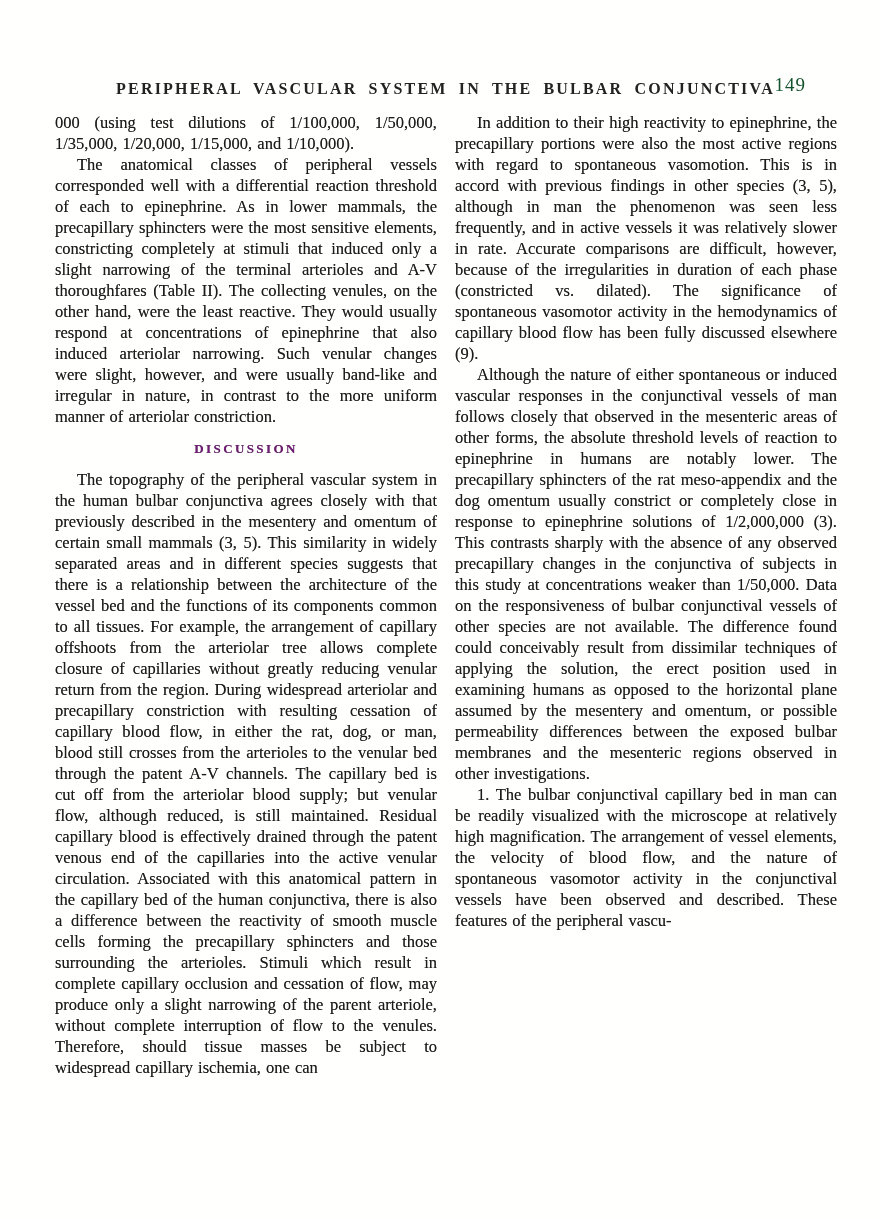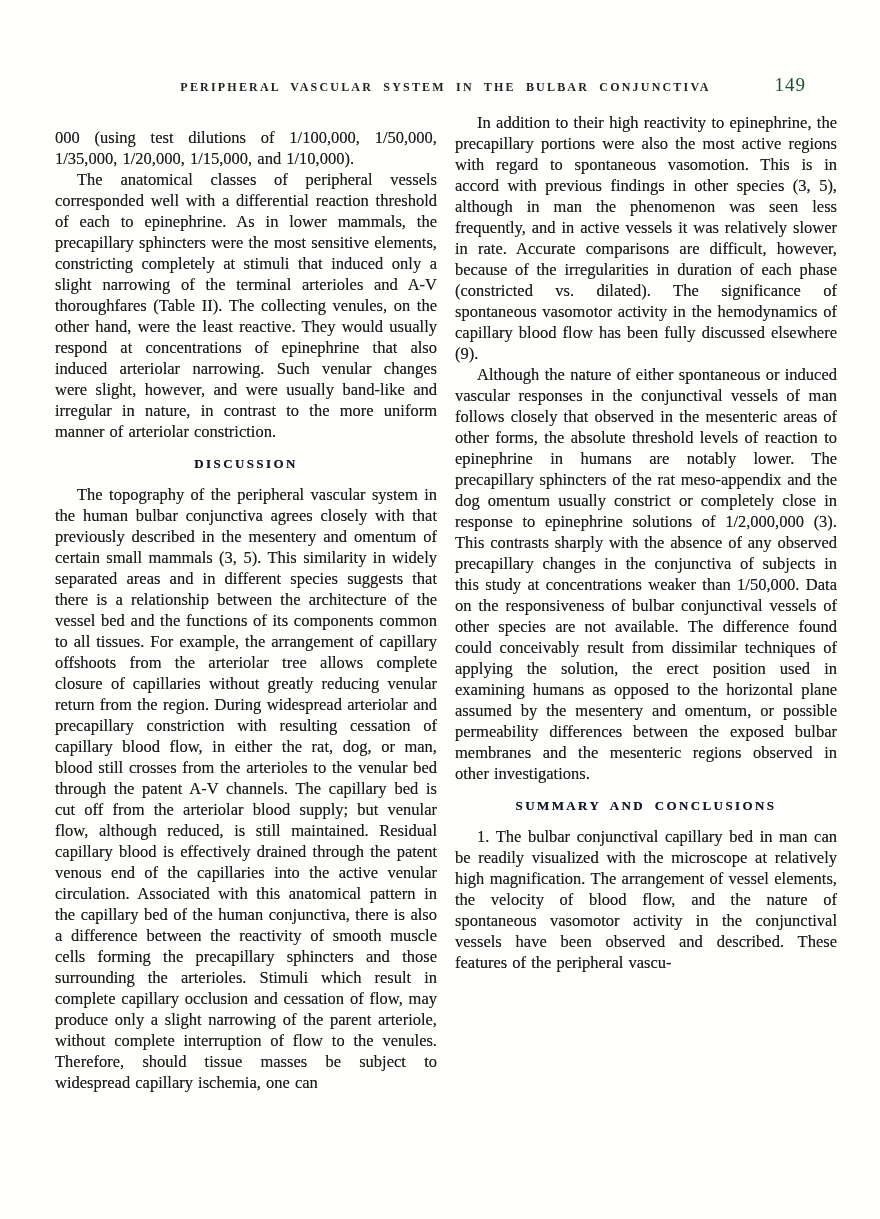--- a/index.html
+++ b/index.html
@@ -12,21 +12,21 @@
     color: #1b1b1b;
     overflow: hidden;
     margin: 0 auto;
   }
   .running-head {
     position: absolute;
     top: 80px;
     left: 55px;
     right: 44px;
     text-align: center;
-    font-size: 12px;
+    font-size: 16px;
     letter-spacing: 2.2px;
     word-spacing: 5px;
     font-weight: bold;
     color: #222;
   }
   .page-num {
     position: absolute;
     top: 74px;
     right: 74px;
     font-size: 19px;
@@ -45,30 +45,30 @@
     font-size: 16.5px;
     line-height: 21px;
     text-align: justify;
     text-shadow: 0 0 0.4px rgba(10,10,10,0.55);
     word-spacing: 0.06em;
   }
   .col p {
     margin: 0;
     text-indent: 22px;
   }
-  .col p.no-indent { text-indent: 0; margin-top: 15px; }
+  .col p.no-indent { text-indent: 0; }
   .section-heading {
     font-size: 13px;
     font-weight: bold;
     letter-spacing: 2.4px;
     word-spacing: 4px;
     text-align: center;
     margin: 11px 0 10px 0;
     text-indent: 0 !important;
-    color: #0f172a;
+    color: #701a75;
   }
 </style>
 </head>
 <body>
 
 <div class="page">
 
   <div class="running-head">PERIPHERAL VASCULAR SYSTEM IN THE BULBAR CONJUNCTIVA</div>
 
   <div class="page-num">149</div>
@@ -78,18 +78,17 @@
     <div class="col">
       <p class="no-indent">000 (using test dilutions of 1/100,000, 1/50,000, 1/35,000, 1/20,000, 1/15,000, and 1/10,000).</p>
       <p>The anatomical classes of peripheral vessels corresponded well with a differential reaction threshold of each to epinephrine.  As in lower mammals, the precapillary sphincters were the most sensitive elements, constricting completely at stimuli that induced only a slight narrowing of the terminal arterioles and A-V thoroughfares (Table II).  The collecting venules, on the other hand, were the least reactive.  They would usually respond at concentrations of epinephrine that also induced arteriolar narrowing.  Such venular changes were slight, however, and were usually band-like and irregular in nature, in contrast to the more uniform manner of arteriolar constriction.</p>
       <div class="section-heading">DISCUSSION</div>
       <p>The topography of the peripheral vascular system in the human bulbar conjunctiva agrees closely with that previously described in the mesentery and omentum of certain small mammals (3, 5).  This similarity in widely separated areas and in different species suggests that there is a relationship between the architecture of the vessel bed and the functions of its components common to all tissues.  For example, the arrangement of capillary offshoots from the arteriolar tree allows complete closure of capillaries without greatly reducing venular return from the region.  During widespread arteriolar and precapillary constriction with resulting cessation of capillary blood flow, in either the rat, dog, or man, blood still crosses from the arterioles to the venular bed through the patent A-V channels.  The capillary bed is cut off from the arteriolar blood supply; but venular flow, although reduced, is still maintained.  Residual capillary blood is effectively drained through the patent venous end of the capillaries into the active venular circulation.  Associated with this anatomical pattern in the capillary bed of the human conjunctiva, there is also a difference between the reactivity of smooth muscle cells forming the precapillary sphincters and those surrounding the arterioles.  Stimuli which result in complete capillary occlusion and cessation of flow, may produce only a slight narrowing of the parent arteriole, without complete interruption of flow to the venules.  Therefore, should tissue masses be subject to widespread capillary ischemia, one can</p>
     </div>
 
     <div class="col">
       <p>In addition to their high reactivity to epinephrine, the precapillary portions were also the most active regions with regard to spontaneous vasomotion.  This is in accord with previous findings in other species (3, 5), although in man the phenomenon was seen less frequently, and in active vessels it was relatively slower in rate.  Accurate comparisons are difficult, however, because of the irregularities in duration of each phase (constricted vs. dilated).  The significance of spontaneous vasomotor activity in the hemodynamics of capillary blood flow has been fully discussed elsewhere (9).</p>
       <p>Although the nature of either spontaneous or induced vascular responses in the conjunctival vessels of man follows closely that observed in the mesenteric areas of other forms, the absolute threshold levels of reaction to epinephrine in humans are notably lower.  The precapillary sphincters of the rat meso-appendix and the dog omentum usually constrict or completely close in response to epinephrine solutions of 1/2,000,000 (3).  This contrasts sharply with the absence of any observed precapillary changes in the conjunctiva of subjects in this study at concentrations weaker than 1/50,000.  Data on the responsiveness of bulbar conjunctival vessels of other species are not available.  The difference found could conceivably result from dissimilar techniques of applying the solution, the erect position used in examining humans as opposed to the horizontal plane assumed by the mesentery and omentum, or possible permeability differences between the exposed bulbar membranes and the mesenteric regions observed in other investigations.</p>
-      <div class="section-heading">SUMMARY AND CONCLUSIONS</div>
       <p>1. The bulbar conjunctival capillary bed in man can be readily visualized with the microscope at relatively high magnification.  The arrangement of vessel elements, the velocity of blood flow, and the nature of spontaneous vasomotor activity in the conjunctival vessels have been observed and described.  These features of the peripheral vascu-</p>
     </div>
 
   </div>
 </div>
 
 </body></html>

